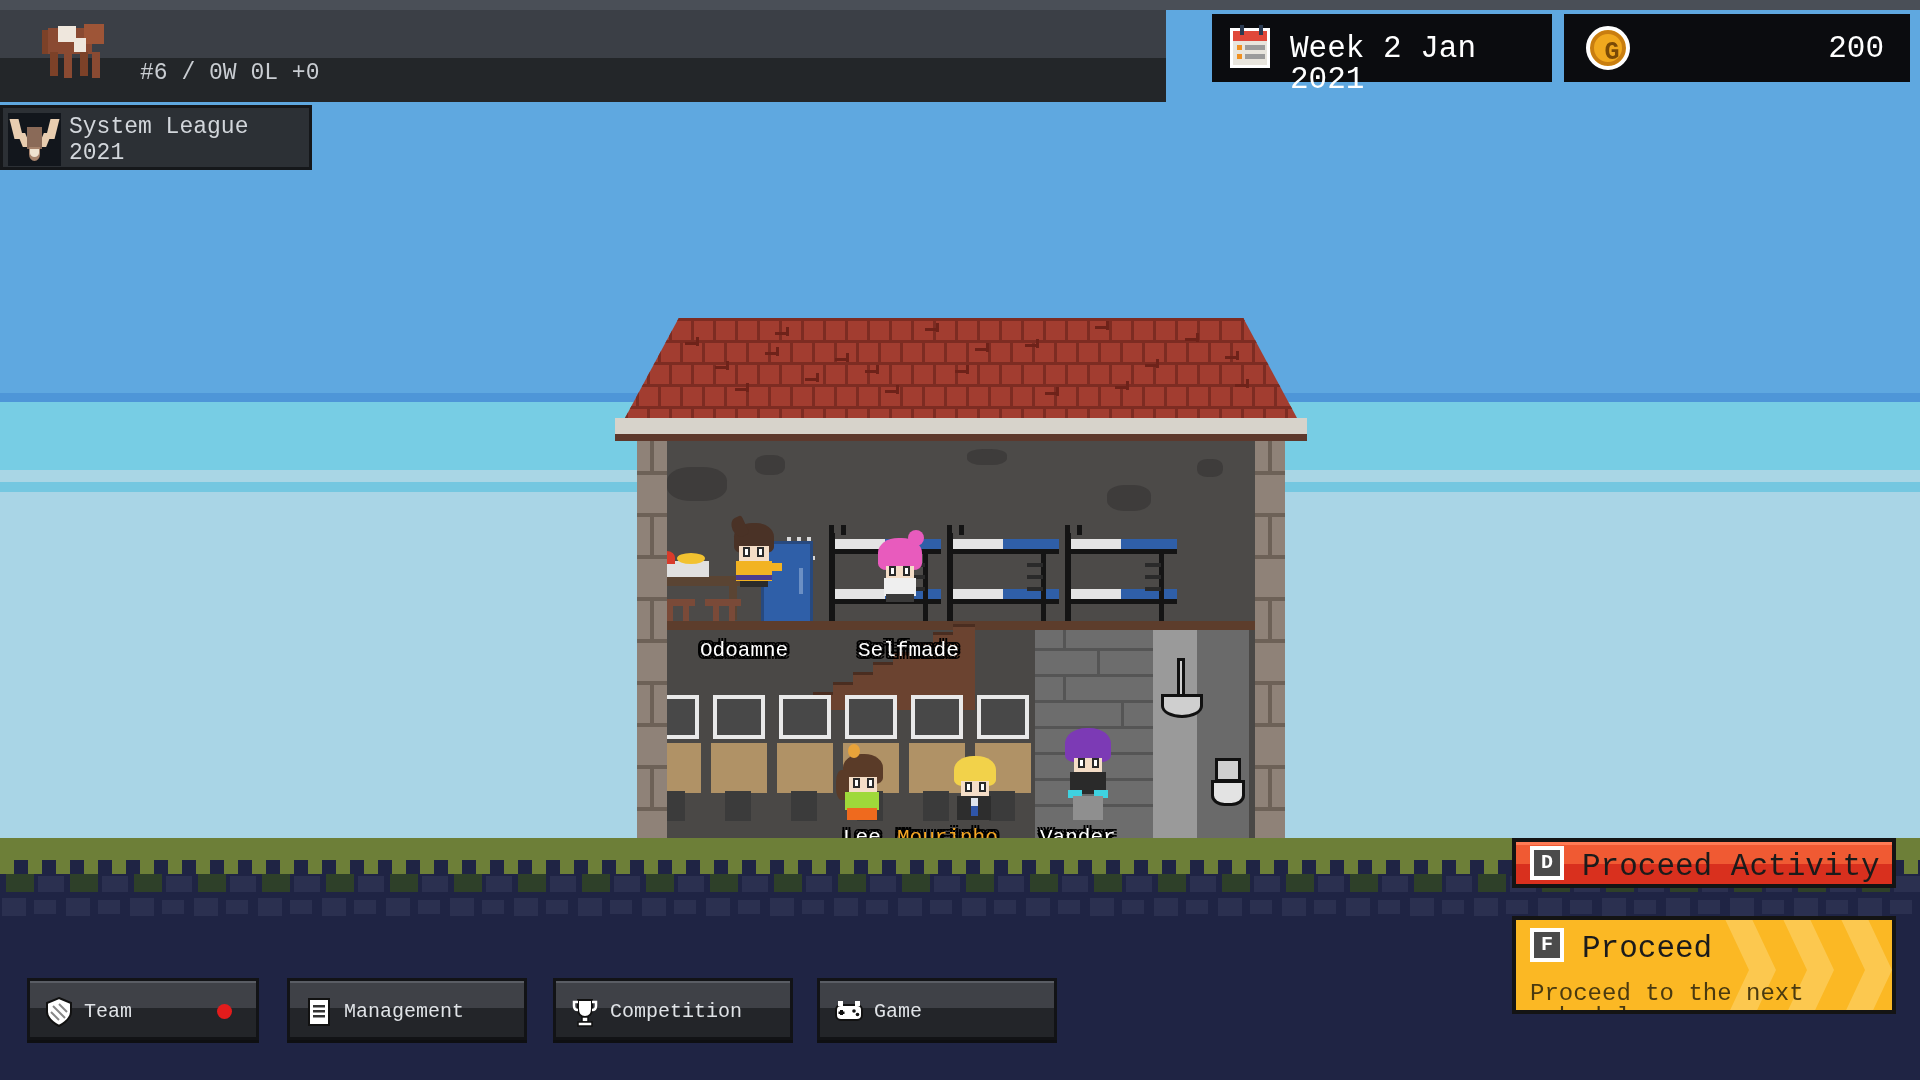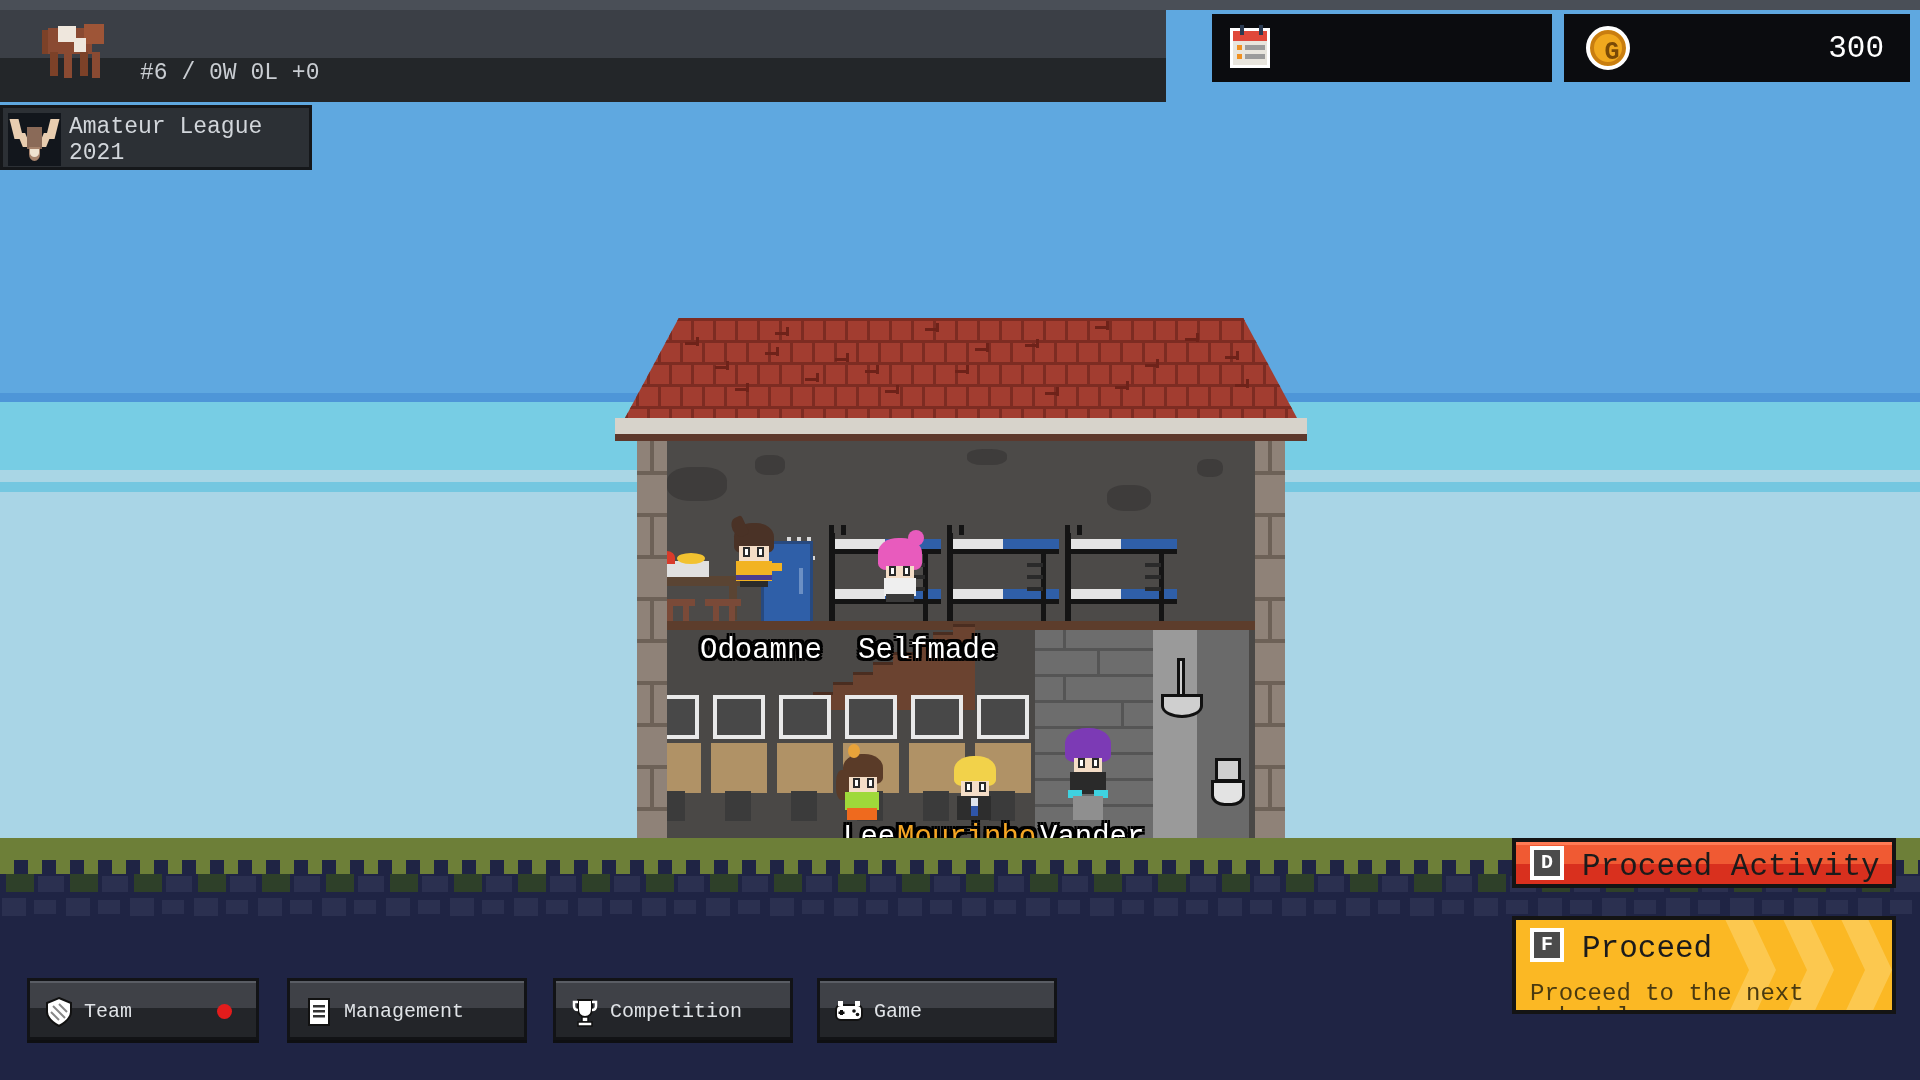--- a/index.html
+++ b/index.html
@@ -89,21 +89,21 @@
   
   .char{position:absolute;width:46px;height:62px;}
   .hair{position:absolute;border-radius:46% 46% 20% 20%;}
   .face{position:absolute;background:#f4ddc7;}
   .eye{position:absolute;width:7px;height:10px;background:#ffffff;border:2px solid #2a2a2a;}
   .body{position:absolute;}
   .legs{position:absolute;}
 
   .nametag{
     position:absolute; white-space:nowrap;
-    font-size:29px; line-height:29px; letter-spacing:0px;
+    font-size:21px; line-height:29px; letter-spacing:0px;
     color:#ffffff; font-weight:normal;
     text-shadow:
       -3px 0 #000, 3px 0 #000, 0 -3px #000, 0 3px #000,
       -3px -3px #000, 3px -3px #000, -3px 3px #000, 3px 3px #000;
   }
   .nametag.coach{ color:#f5a623; }
 
   
   .topbar{position:absolute;left:0;top:0;width:1920px;height:10px;background:#4a4f57;}
   .team-panel{position:absolute;left:0;top:10px;width:1166px;height:48px;background:#3b3f46;}
@@ -868,41 +868,42 @@
   <div class="league-chip">
     <div class="league-icon">
       <div class="horn" style="left:4px;top:6px;width:9px;height:20px;transform:skewX(14deg);"></div>
       <div class="horn" style="left:40px;top:6px;width:9px;height:20px;transform:skewX(-14deg);"></div>
       <div class="horn" style="left:12px;top:20px;width:8px;height:14px;transform:skewX(22deg);"></div>
       <div class="horn" style="left:33px;top:20px;width:8px;height:14px;transform:skewX(-22deg);"></div>
       <div class="snout" style="left:19px;top:14px;width:15px;height:22px;"></div>
       <div class="snout" style="left:21px;top:34px;width:11px;height:14px;background:#a7836c;border-radius:0 0 50% 50%;"></div>
       <div class="horn" style="left:22px;top:36px;width:9px;height:8px;background:#efe2d0;border-radius:0 0 50% 50%;"></div>
     </div>
-    <div class="league-text">Amateur League</div>
+    <div class="league-text">System League</div>
     <div class="league-text" style="top:32px;">2021</div>
   </div>
 
   <div class="hud-chip hud-week">
     <div class="cal-icon">
       <div class="cal-top"></div>
       <div class="cal-ring" style="left:7px;"></div>
       <div class="cal-ring" style="left:26px;"></div>
       <div class="cal-dot" style="left:4px;top:14px;"></div>
       <div class="cal-line" style="left:12px;top:14px;width:20px;height:5px;"></div>
       <div class="cal-dot" style="left:4px;top:23px;"></div>
       <div class="cal-line" style="left:12px;top:23px;width:20px;height:5px;"></div>
     </div>
+    <div class="hud-label" style="position:absolute;left:78px;top:19px;">Week 2 Jan 2021</div>
   </div>
 
   <div class="hud-chip hud-money">
     <div class="coin">
       <div class="coin-g">G</div>
     </div>
-    <div class="hud-label" style="position:absolute;right:26px;top:19px;">300</div>
+    <div class="hud-label" style="position:absolute;right:26px;top:19px;">200</div>
   </div>
 
   <div class="act-weekly">
     <div class="key-badge" style="left:14px;top:4px;">D</div>
     <div class="act-title" style="left:66px;top:9px;">Proceed Activity</div>
   </div>
 
   <div class="act-proceed">
     <div class="chev" style="left:200px;"></div>
     <div class="chev" style="left:258px;"></div>

